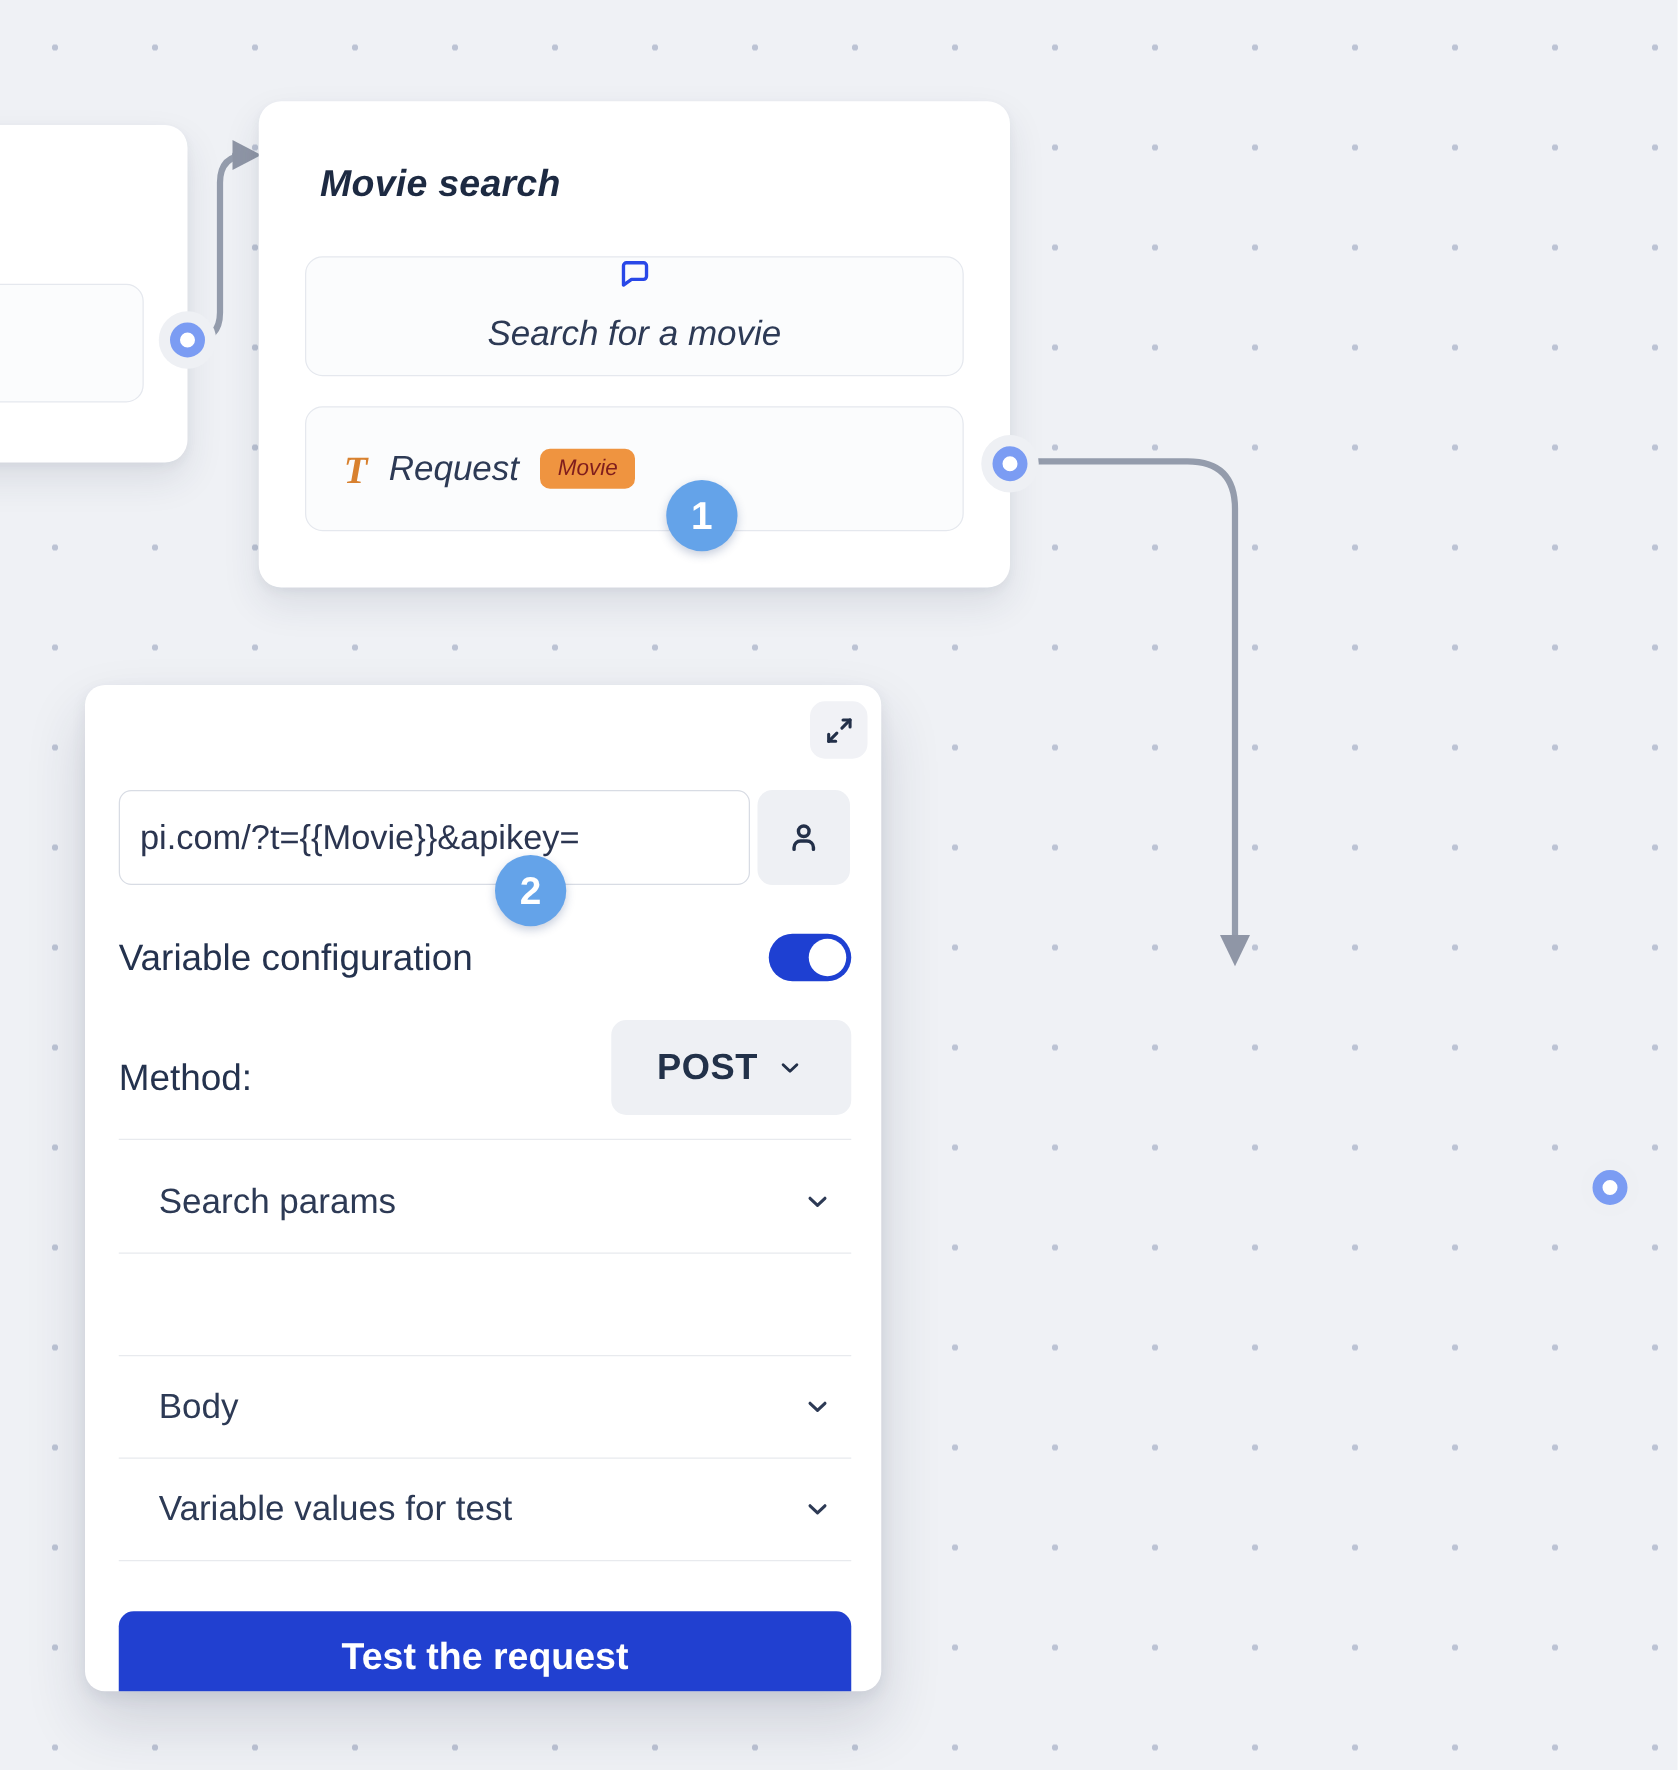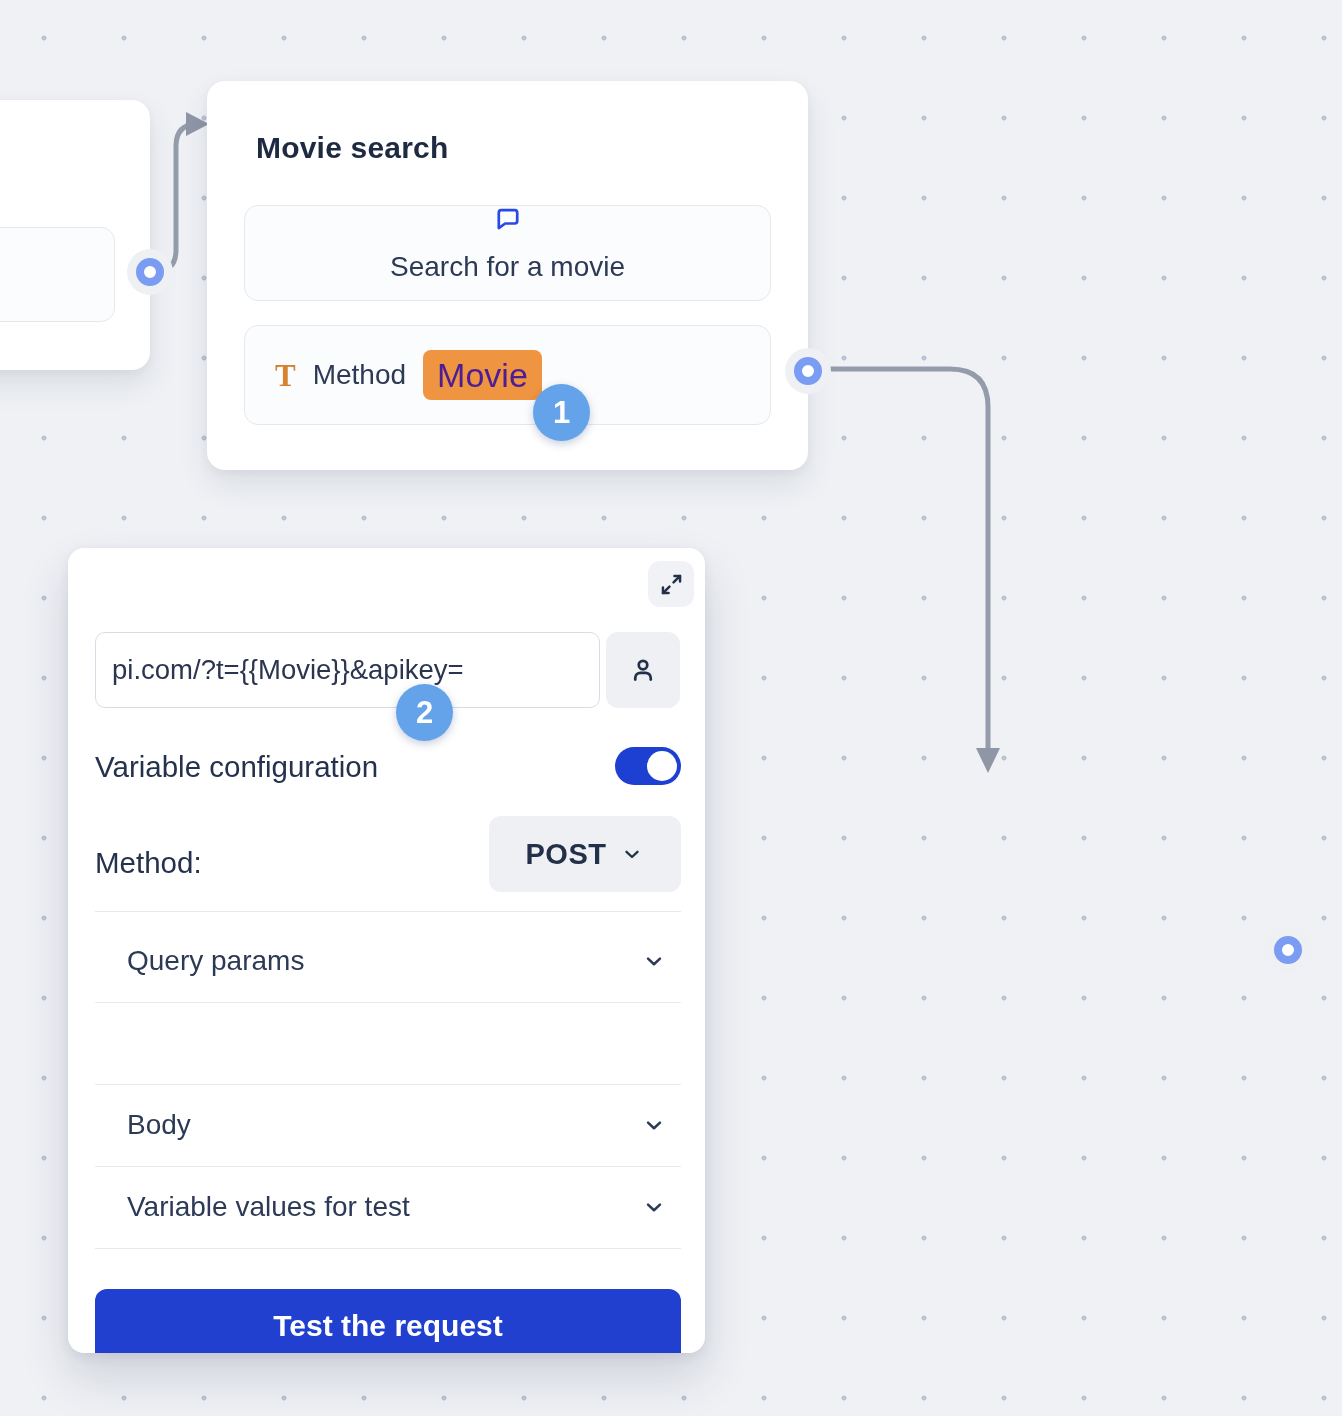--- a/index.html
+++ b/index.html
@@ -13,34 +13,35 @@
     background-size: 80px 80px;
     background-position: 4px -2px;
   }
 
   svg.connectors { position: absolute; left: 0; top: 0; z-index: 1; }
 
   .node-card {
     position: absolute; background: #ffffff; border-radius: 18px;
     box-shadow: 0 14px 30px rgba(40, 52, 80, 0.10), 0 3px 8px rgba(40,52,80,0.05);
     z-index: 2;
+    font-style: italic;
   }
   .node-title {
     position: absolute; font-size: 30px; font-weight: 700; color: #1d2a42; letter-spacing: 0.2px;
   }
   .node-item {
     position: absolute; display: flex; align-items: center; gap: 17px;
     background: #fbfcfd; border: 1.5px solid #e5e8ee; border-radius: 14px;
     padding: 0 30px; font-size: 28px; color: #2d3a55;
   }
   .node-item .lbl { white-space: nowrap; }
 
   .movie-badge {
-    background: #ef9440; color: #4c1d95; border-radius: 8px;
-    padding: 5px 14px; font-size: 34px; line-height: 1.2;
+    background: #ef9440; color: #7f1d1d; border-radius: 8px;
+    padding: 5px 14px; font-size: 18px; line-height: 1.2;
   }
 
   .port {
     position: absolute; width: 46px; height: 46px; border-radius: 50%;
     background: #eef0f4; z-index: 5; display: flex; align-items: center; justify-content: center;
   }
   .port .ring {
     width: 28px; height: 28px; border-radius: 50%;
     background: #ffffff; border: 8.5px solid #7b9cf3;
   }
@@ -152,21 +153,21 @@
 
     <div class="node-item movie-item-1">
       <svg width="28" height="28" viewBox="0 0 24 24">
         <path d="M6.2 3.6 h11.6 a2.1 2.1 0 0 1 2.1 2.1 v7.2 a2.1 2.1 0 0 1 -2.1 2.1 h-8.2 L4.1 18.9 V5.7 a2.1 2.1 0 0 1 2.1 -2.1 Z" fill="none" stroke="#2948e8" stroke-width="2.3" stroke-linejoin="round"></path>
       </svg>
       <span class="lbl">Search for a movie</span>
     </div>
 
     <div class="node-item movie-item-2">
       <span class="serif-t">T</span>
-      <span class="lbl">Method</span>
+      <span class="lbl">Request</span>
       <span class="movie-badge">Movie</span>
     </div>
   </div>
 
 
   <div class="config-panel">
     <button class="expand-btn">
       <svg width="27" height="27" viewBox="0 0 24 24">
         <g fill="none" stroke="#233049" stroke-width="2.2" stroke-linecap="round" stroke-linejoin="round">
           <path d="M13.8 10.2 L19.6 4.4"></path>
@@ -197,21 +198,21 @@
     <div class="method-select">
       <span>POST</span>
       <svg width="24" height="24" viewBox="0 0 24 24">
         <path d="M6.5 9.8 l5.5 5.2 5.5 -5.2" fill="none" stroke="#233049" stroke-width="2.3" stroke-linecap="round" stroke-linejoin="round"></path>
       </svg>
     </div>
 
     <div class="divider" style="top:363px"></div>
 
     <div class="acc-row" style="top:373px">
-      <span class="acc-label">Query params</span>
+      <span class="acc-label">Search params</span>
       <span class="chev">
           <svg width="26" height="26" viewBox="0 0 24 24">
         <path d="M6.5 9.8 l5.5 5.2 5.5 -5.2" fill="none" stroke="#2d3a55" stroke-width="2.3" stroke-linecap="round" stroke-linejoin="round"></path>
           </svg>
         </span>
     </div>
     <div class="divider" style="top:454px"></div>
 
     <div class="divider" style="top:536px"></div>
 

